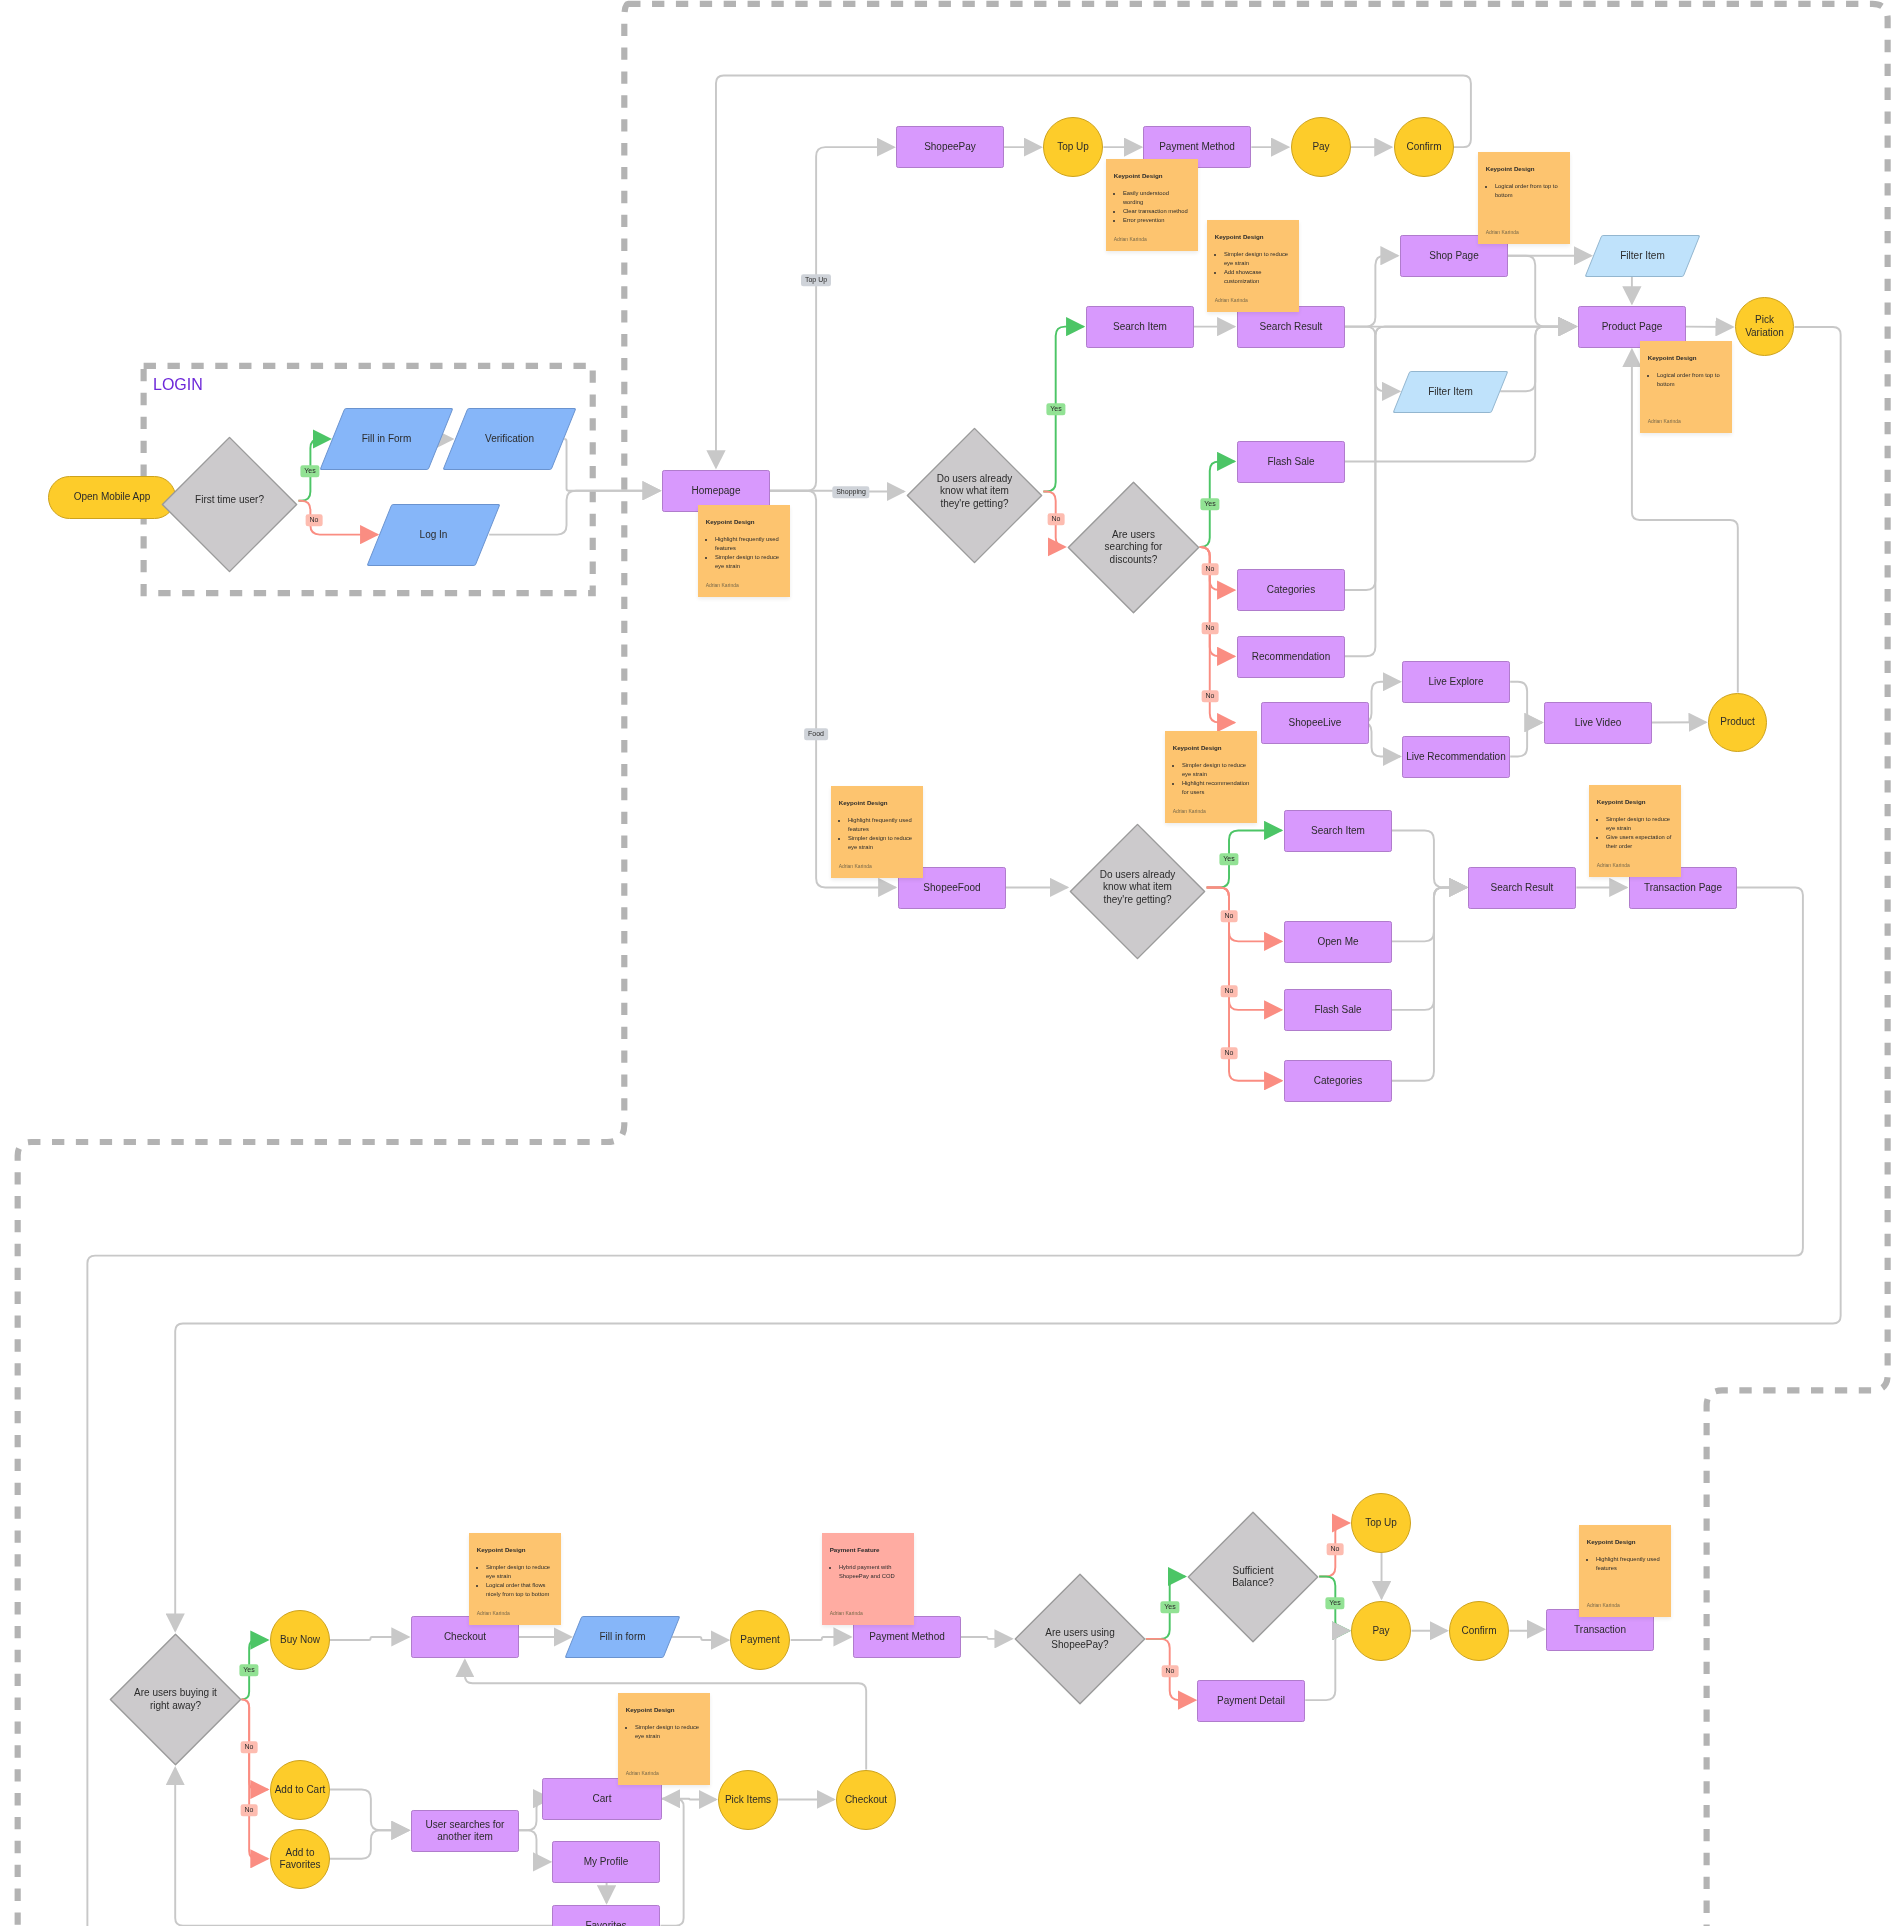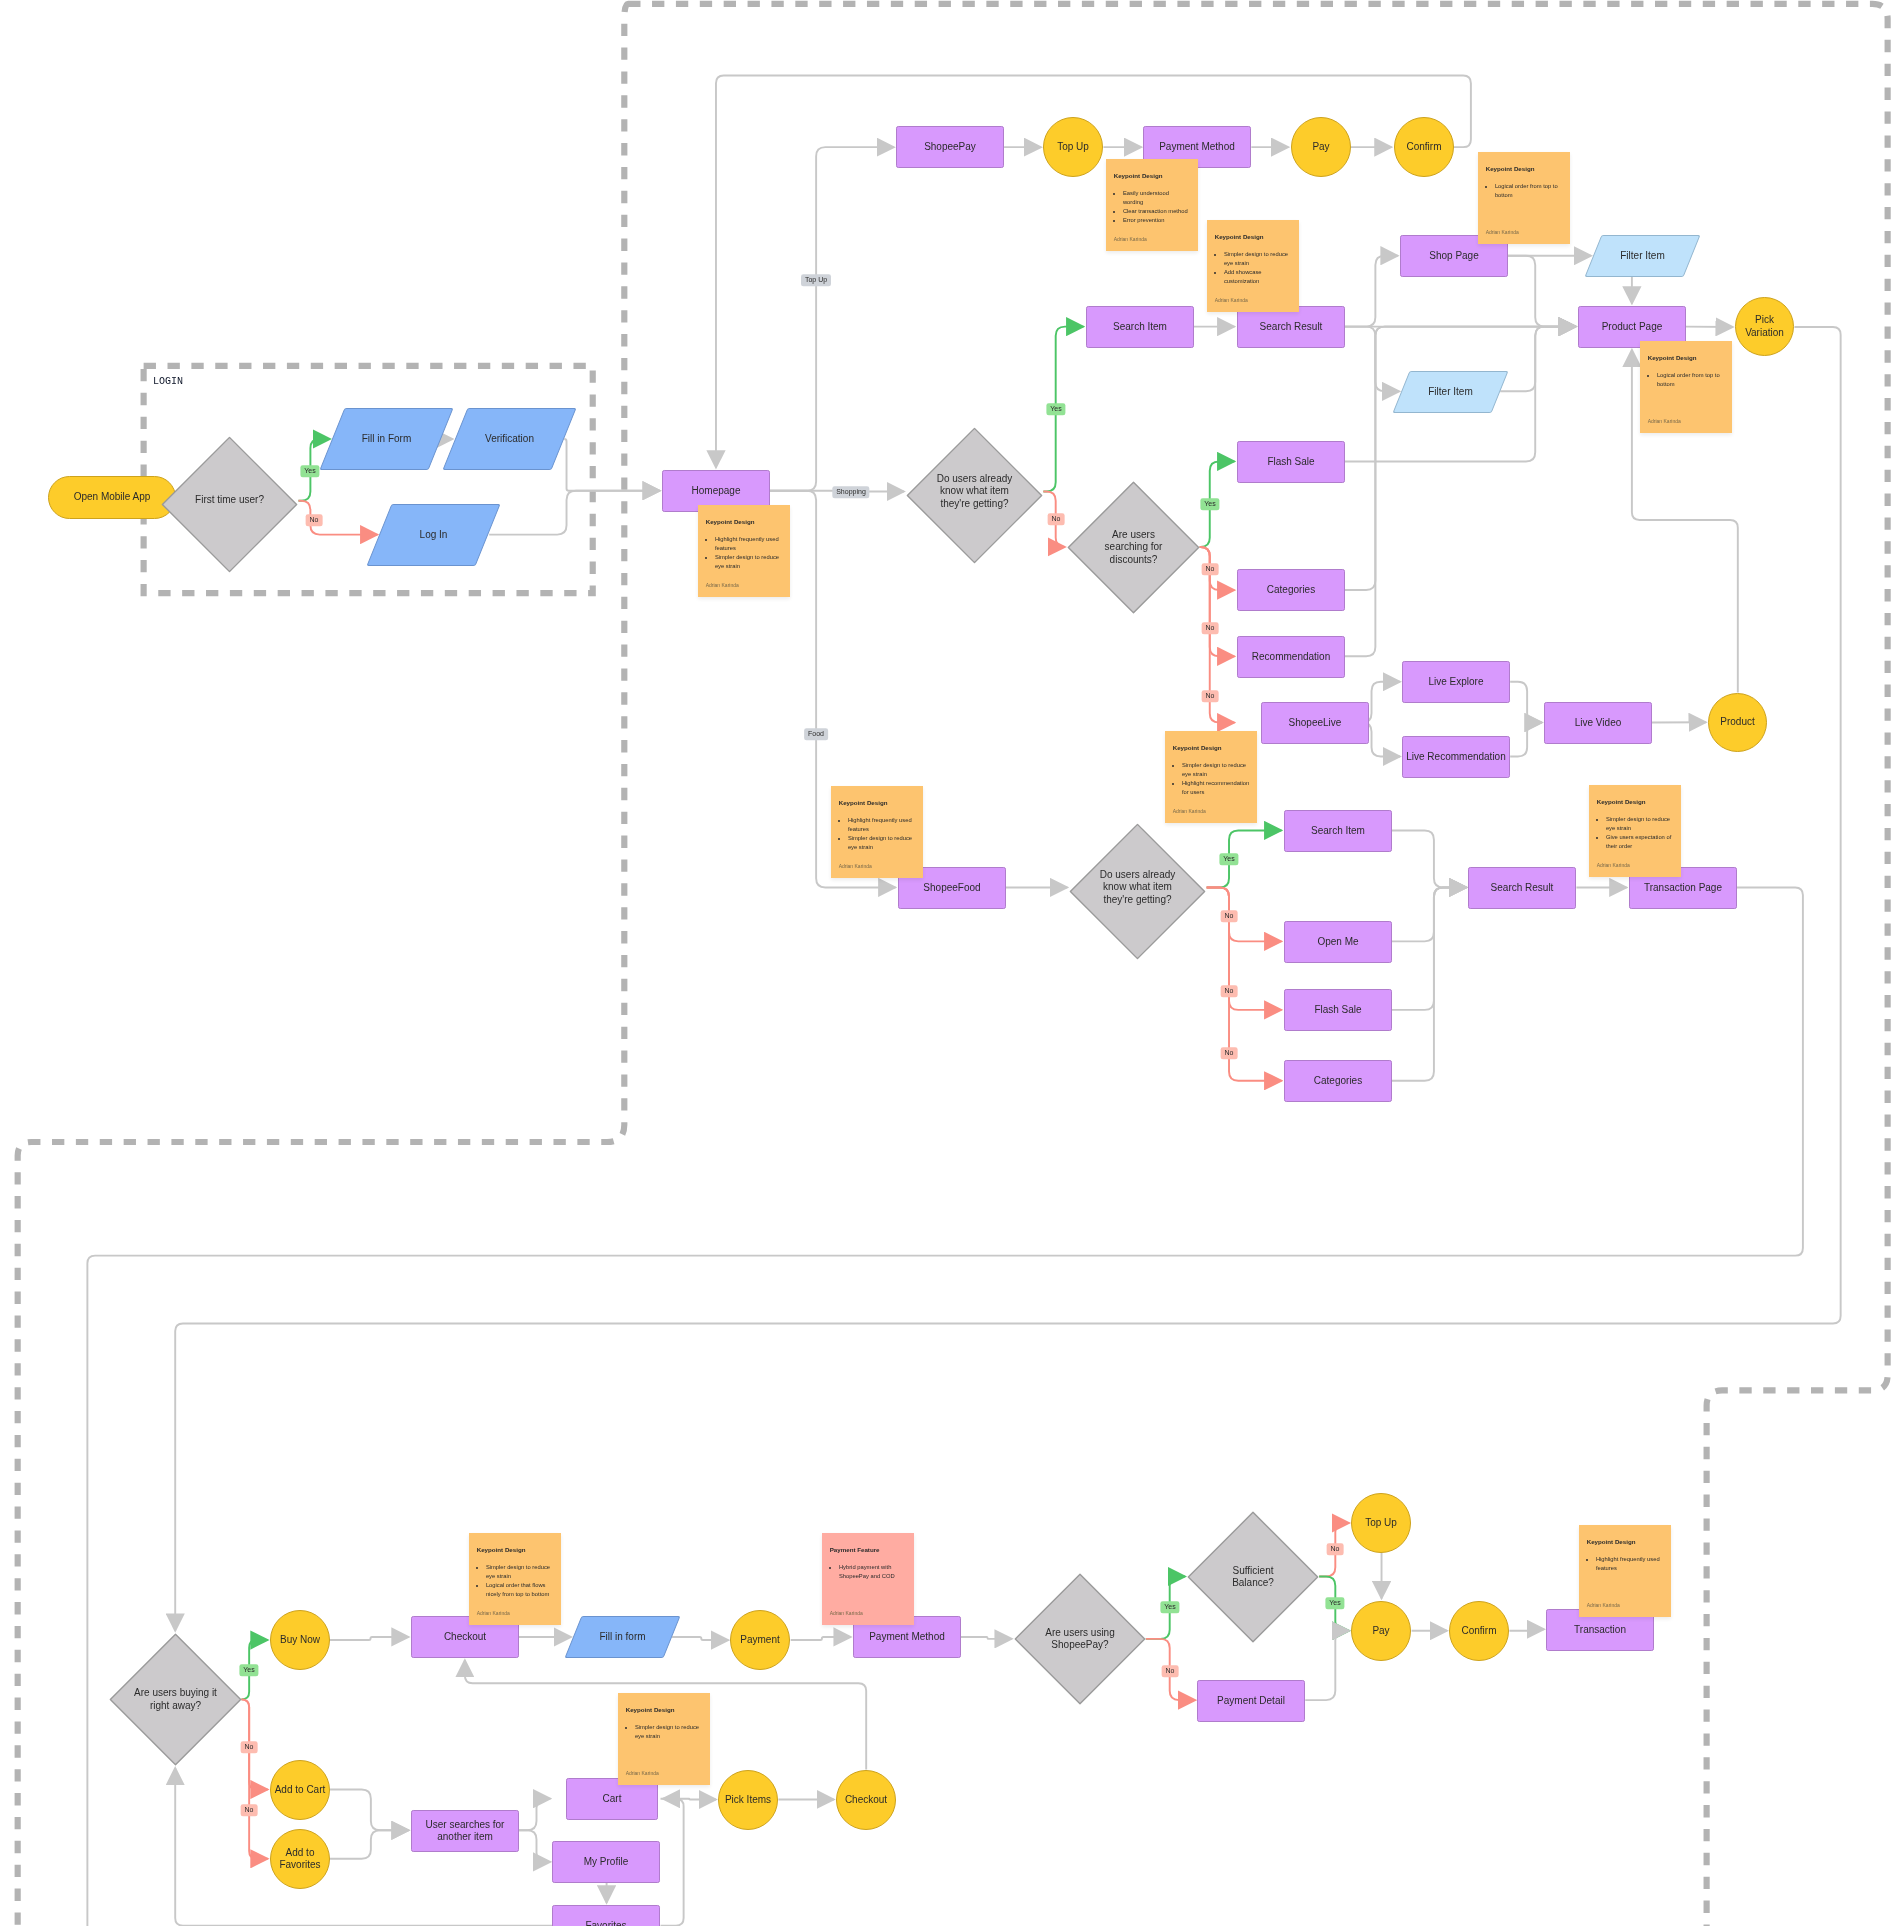--- a/index.html
+++ b/index.html
@@ -26,21 +26,21 @@
   .sticky.orange { background:#fdc46f; }
   .sticky.pink { background:#ffaca2; }
   .sticky .title { font-weight:bold; font-size:6.2px; color:#2b2b2b; }
   .sticky ul { margin:8.5px 0 0 0; padding-left:9.2px; color:#2b2b2b; }
   .sticky .author { margin-top:auto; color:#7a6a4a; font-size:5px; }
   .tag { position:absolute; box-sizing:border-box; padding:2.3px 3.9px; font-size:7px;
          border-radius:2.3px; transform:translate(-50%,-50%); white-space:nowrap; }
   .tag.yes { background:#92e294; }
   .tag.no { background:#fdbcb0; }
   .tag.grey { background:#cfd3d9; }
-  .group-title { position:absolute; font-size:10px; color:#0f172a;font-family:Liberation Mono, monospace; }
+  .group-title { position:absolute; font-size:16px; color:#6d28d9; }
 </style>
 </head>
 <body>
 
 <div id="canvas">
   <svg id="edges" xmlns="http://www.w3.org/2000/svg" viewBox="0 0 4926 6457" width="1898" height="2487">
     <defs>
       <marker id="ah-grey" markerWidth="10" markerHeight="10" refX="9" refY="5" orient="auto" markerUnits="strokeWidth">
           <path d="M0,0 L10,5 L0,10 z" fill="#c8c8c8"></path>
         </marker>
@@ -325,21 +325,21 @@
       </div>
       <div class="node circle" style="left: 270px; top: 1760px; width: 60px; height: 60px;">
         <span>Add to Cart</span>
       </div>
       <div class="node circle" style="left: 270px; top: 1829px; width: 60px; height: 60px;">
         <span>Add to Favorites</span>
       </div>
       <div class="node rect" style="left: 411px; top: 1810px; width: 108px; height: 42px;">
         <span>User searches for another item</span>
       </div>
-      <div class="node rect" style="left: 566px; top: 1778px; width: 92px; height: 42px;">
+      <div class="node rect" style="left: 542px; top: 1778px; width: 120px; height: 42px;">
         <span>Cart</span>
       </div>
       <div class="node rect" style="left: 552px; top: 1841px; width: 108px; height: 42px;">
         <span>My Profile</span>
       </div>
       <div class="node rect" style="left: 552px; top: 1905px; width: 108px; height: 42px;">
         <span>Favorites</span>
       </div>
       <div class="node circle" style="left: 718px; top: 1770px; width: 60px; height: 60px;">
         <span>Pick Items</span>

